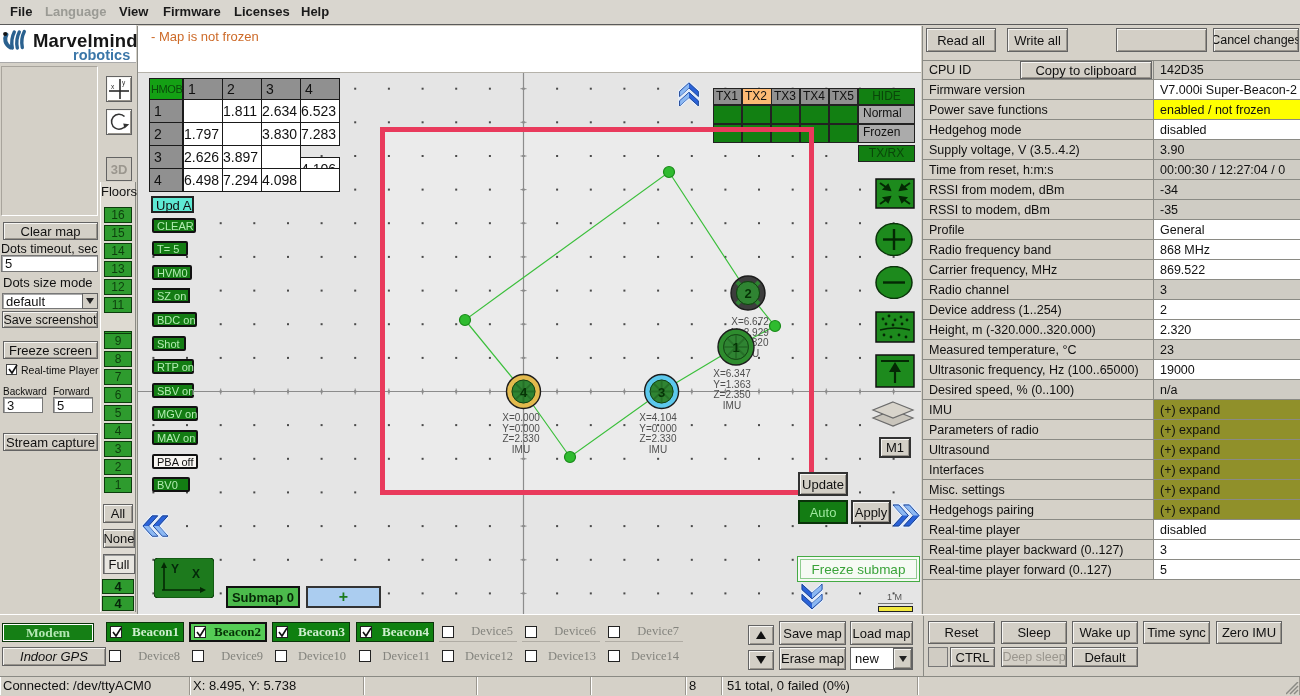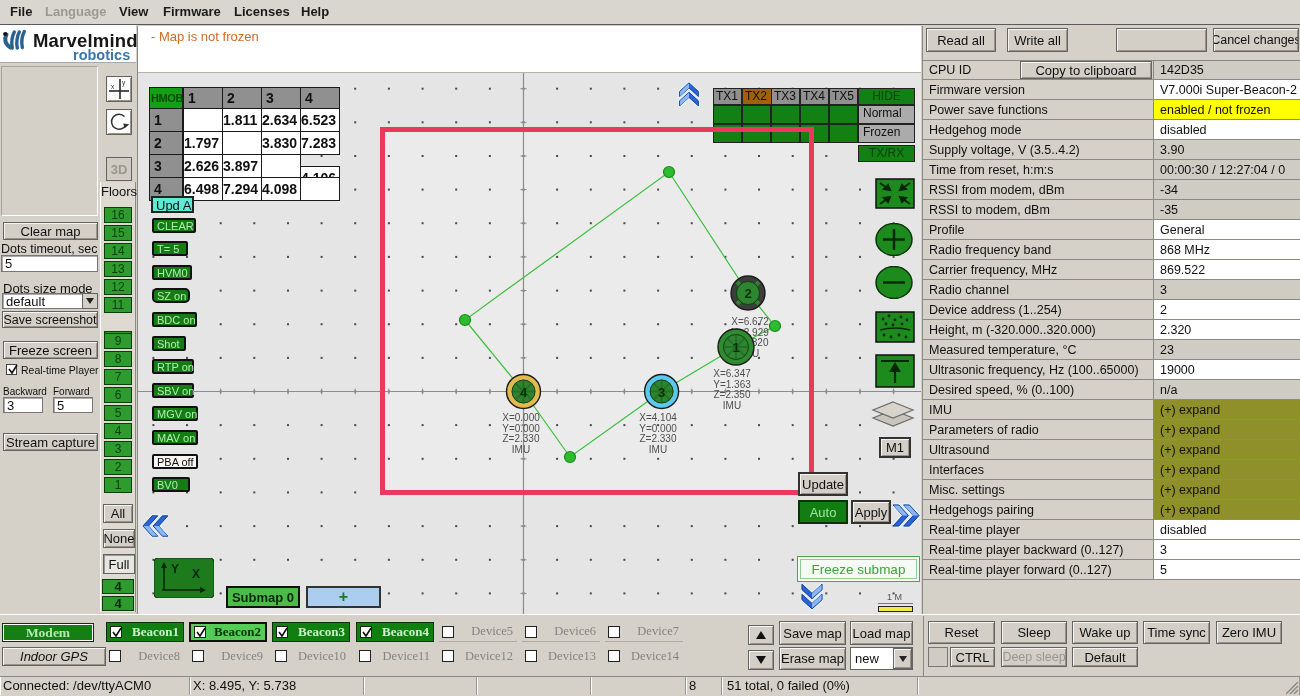--- a/index.html
+++ b/index.html
@@ -64,21 +64,21 @@
 <div class="abs" style="left:104px;top:459px;width:28px;height:16px;background:#2e9b2e;border:1px solid #0c3c0c;color:#0d3f0d;font-size:12px;display:flex;align-items:center;justify-content:center;">2</div>
 <div class="abs" style="left:104px;top:477px;width:28px;height:16px;background:#2e9b2e;border:1px solid #0c3c0c;color:#0d3f0d;font-size:12px;display:flex;align-items:center;justify-content:center;">1</div>
 <div class="btn" style="left:103px;top:504px;width:30px;height:19px;">All</div>
 <div class="btn" style="left:103px;top:529px;width:32px;height:19px;">None</div>
 <div class="btn" style="left:103px;top:554px;width:32px;height:20px;background:#e8e6e0;box-shadow:inset 1px 1px 0 #999;">Full</div>
 <div class="abs" style="left:102px;top:579px;width:32px;height:15px;background:#2e9b2e;border:1px solid #0c3c0c;color:#06260a;font-weight:bold;font-size:13px;display:flex;align-items:center;justify-content:center;">4</div>
 <div class="abs" style="left:102px;top:596px;width:32px;height:15px;background:#2e9b2e;border:1px solid #0c3c0c;color:#06260a;font-weight:bold;font-size:13px;display:flex;align-items:center;justify-content:center;">4</div>
 <div class="btn" style="left:3px;top:222px;width:95px;height:18px;">Clear map</div>
 <div class="lbl" style="left:1px;top:242px;font-size:12.5px;">Dots timeout, sec</div>
 <div class="input" style="left:1px;top:255px;width:97px;height:17px;">5</div>
-<div class="lbl" style="left:3px;top:281px;">Dots size mode</div>
+<div class="lbl" style="left:3px;top:275px;">Dots size mode</div>
 <div class="input" style="left:2px;top:293px;width:96px;height:16px;">default</div>
 <div class="abs" style="left:82px;top:293px;width:16px;height:16px;background:#d3cfc6;border:1px solid #636363;display:flex;align-items:center;justify-content:center;">
     <div style="width:0;height:0;border-left:4px solid transparent;border-right:4px solid transparent;border-top:6px solid #222;"></div>
   </div>
 <div class="btn" style="left:2px;top:311px;width:96px;height:17px;font-size:12.5px;">Save screenshot</div>
 <div class="btn" style="left:3px;top:341px;width:95px;height:18px;">Freeze screen</div>
 <div class="abs" style="left:6px;top:364px;width:11px;height:11px;background:#fff;border:1px solid #444;"></div>
 <svg class="abs" style="left:7px;top:364px;" width="12" height="12" viewBox="0 0 12 12">
     <path d="M2 5 L5 9 L10 1" fill="none" stroke="#111" stroke-width="1.6"></path>
   </svg>
@@ -553,21 +553,21 @@
       <circle cx="523.5996" cy="365.5" r="11.5" fill="#2f8432" stroke="#124012" stroke-width="1"></circle>
       <g stroke="#1d5c1d" stroke-width="2" opacity="0.5">
         <line x1="511.5996" y1="365.5" x2="535.5996" y2="365.5"></line>
         <line x1="523.5996" y1="353.5" x2="523.5996" y2="377.5"></line>
         <line x1="515.2" y1="357.1" x2="532.0" y2="373.9"></line>
         <line x1="515.2" y1="373.9" x2="532.0" y2="357.1"></line>
       </g>
       <text x="523.5996" y="370.5" font-size="13" text-anchor="middle" fill="#063306" font-weight="bold">3</text>
       <text x="520" y="395" font-size="10" fill="#4f4f4f" text-anchor="middle"><tspan x="520" dy="0">X=4.104</tspan><tspan x="520" dy="10.5">Y=0.000</tspan><tspan x="520" dy="10.5">Z=2.330</tspan><tspan x="520" dy="10.5">IMU</tspan></text>
     </svg>
-    <div class="abs" style="left:11px;top:61px;width:192px;height:116px;font-weight:bold;">
+    <div class="abs" style="left:11px;top:52px;width:192px;height:116px;">
       <div class="abs" style="left:0;top:0;width:34px;height:22px;background:#14a014;border:1px solid #1a1a1a;font-size:11px;color:#0a4a0a;line-height:20px;padding-left:1px;letter-spacing:-0.4px;">HMOB</div>
       <div class="abs" style="left:34px;top:0;width:40px;height:22px;background:#909090;border:1px solid #1a1a1a;font-size:14px;color:#111;line-height:20px;padding-left:4px;">1</div>
       <div class="abs" style="left:73px;top:0;width:40px;height:22px;background:#909090;border:1px solid #1a1a1a;font-size:14px;color:#111;line-height:20px;padding-left:4px;">2</div>
       <div class="abs" style="left:112px;top:0;width:40px;height:22px;background:#909090;border:1px solid #1a1a1a;font-size:14px;color:#111;line-height:20px;padding-left:4px;">3</div>
       <div class="abs" style="left:151px;top:0;width:40px;height:22px;background:#909090;border:1px solid #1a1a1a;font-size:14px;color:#111;line-height:20px;padding-left:4px;">4</div>
       <div class="abs" style="left:0;top:21px;width:34px;height:24px;background:#909090;border:1px solid #1a1a1a;font-size:14px;color:#111;line-height:22px;padding-left:4px;">1</div>
       <div class="abs" style="left:34px;top:21px;width:40px;height:24px;background:#fff;border:1px solid #1a1a1a;font-size:14px;color:#111;line-height:22px;text-align:right;padding-right:4px;"></div>
       <div class="abs" style="left:73px;top:21px;width:40px;height:24px;background:#fff;border:1px solid #1a1a1a;font-size:14px;color:#111;line-height:22px;text-align:right;padding-right:4px;">1.811</div>
       <div class="abs" style="left:112px;top:21px;width:40px;height:24px;background:#fff;border:1px solid #1a1a1a;font-size:14px;color:#111;line-height:22px;text-align:right;padding-right:4px;">2.634</div>
       <div class="abs" style="left:151px;top:21px;width:40px;height:24px;background:#fff;border:1px solid #1a1a1a;font-size:14px;color:#111;line-height:22px;text-align:right;padding-right:4px;">6.523</div>
@@ -584,32 +584,32 @@
       <div class="abs" style="left:0;top:90px;width:34px;height:24px;background:#909090;border:1px solid #1a1a1a;font-size:14px;color:#111;line-height:22px;padding-left:4px;">4</div>
       <div class="abs" style="left:34px;top:90px;width:40px;height:24px;background:#fff;border:1px solid #1a1a1a;font-size:14px;color:#111;line-height:22px;text-align:right;padding-right:4px;">6.498</div>
       <div class="abs" style="left:73px;top:90px;width:40px;height:24px;background:#fff;border:1px solid #1a1a1a;font-size:14px;color:#111;line-height:22px;text-align:right;padding-right:4px;">7.294</div>
       <div class="abs" style="left:112px;top:90px;width:40px;height:24px;background:#fff;border:1px solid #1a1a1a;font-size:14px;color:#111;line-height:22px;text-align:right;padding-right:4px;">4.098</div>
       <div class="abs" style="left:151px;top:90px;width:40px;height:24px;background:#fff;border:1px solid #1a1a1a;font-size:14px;color:#111;line-height:22px;text-align:right;padding-right:4px;"></div>
     </div>
     <div class="abs" style="left:13px;top:170px;width:43px;height:17px;background:#5eead4;border:2px solid #222;font-size:13px;color:#111;padding-left:3px;">Upd A</div>
     <div class="abs" style="left:14px;top:192px;width:44px;height:15px;background:#137c13;border:2px solid #111;border-radius:2px;font-size:11px;color:#b2ecb2;display:flex;align-items:center;padding-left:3px;white-space:nowrap;">CLEAR</div>
     <div class="abs" style="left:14px;top:215px;width:36px;height:15px;background:#137c13;border:2px solid #111;border-radius:2px;font-size:11px;color:#b2ecb2;display:flex;align-items:center;padding-left:3px;white-space:nowrap;">T= 5</div>
     <div class="abs" style="left:14px;top:239px;width:40px;height:15px;background:#137c13;border:2px solid #111;border-radius:2px;font-size:11px;color:#b2ecb2;display:flex;align-items:center;padding-left:3px;white-space:nowrap;">HVM0</div>
-    <div class="abs" style="left:14px;top:262px;width:38px;height:15px;background:#137c13;border:2px solid #111;border-radius:5px;font-size:11px;color:#b2ecb2;display:flex;align-items:center;padding-left:3px;white-space:nowrap;">SZ on</div>
+    <div class="abs" style="left:14px;top:262px;width:38px;height:15px;background:#137c13;border:2px solid #111;border-radius:0;font-size:11px;color:#b2ecb2;display:flex;align-items:center;padding-left:3px;white-space:nowrap;">SZ on</div>
     <div class="abs" style="left:14px;top:286px;width:45px;height:15px;background:#137c13;border:2px solid #111;border-radius:2px;font-size:11px;color:#b2ecb2;display:flex;align-items:center;padding-left:3px;white-space:nowrap;">BDC on</div>
     <div class="abs" style="left:14px;top:310px;width:34px;height:15px;background:#137c13;border:2px solid #111;border-radius:2px;font-size:11px;color:#b2ecb2;display:flex;align-items:center;padding-left:3px;white-space:nowrap;">Shot</div>
     <div class="abs" style="left:14px;top:333px;width:42px;height:15px;background:#137c13;border:2px solid #111;border-radius:2px;font-size:11px;color:#b2ecb2;display:flex;align-items:center;padding-left:3px;white-space:nowrap;">RTP on</div>
     <div class="abs" style="left:14px;top:357px;width:42px;height:15px;background:#137c13;border:2px solid #111;border-radius:2px;font-size:11px;color:#b2ecb2;display:flex;align-items:center;padding-left:3px;white-space:nowrap;">SBV on</div>
     <div class="abs" style="left:14px;top:380px;width:46px;height:15px;background:#137c13;border:2px solid #111;border-radius:2px;font-size:11px;color:#b2ecb2;display:flex;align-items:center;padding-left:3px;white-space:nowrap;">MGV on</div>
     <div class="abs" style="left:14px;top:404px;width:46px;height:15px;background:#137c13;border:2px solid #111;border-radius:2px;font-size:11px;color:#b2ecb2;display:flex;align-items:center;padding-left:3px;white-space:nowrap;">MAV on</div>
     <div class="abs" style="left:14px;top:428px;width:46px;height:15px;background:#f8f6f2;border:2px solid #111;border-radius:2px;font-size:11px;color:#111;display:flex;align-items:center;padding-left:3px;white-space:nowrap;">PBA off</div>
     <div class="abs" style="left:14px;top:451px;width:38px;height:15px;background:#137c13;border:2px solid #111;border-radius:2px;font-size:11px;color:#b2ecb2;display:flex;align-items:center;padding-left:3px;white-space:nowrap;">BV0</div>
     <div class="abs" style="left:575px;top:62px;">
       <div class="abs" style="left:0px;top:0;width:29px;height:17px;background:#909090;border:1px solid #222;font-size:12px;color:#111;padding-left:2px;">TX1</div>
-      <div class="abs" style="left:29px;top:0;width:47px;height:17px;background:#a16207;border:1px solid #222;font-size:12px;color:#111;padding-left:2px;">TX2</div>
+      <div class="abs" style="left:29px;top:0;width:47px;height:17px;background:#fdba74;border:1px solid #222;font-size:12px;color:#111;padding-left:2px;">TX2</div>
       <div class="abs" style="left:58px;top:0;width:29px;height:17px;background:#909090;border:1px solid #222;font-size:12px;color:#111;padding-left:2px;">TX3</div>
       <div class="abs" style="left:87px;top:0;width:29px;height:17px;background:#909090;border:1px solid #222;font-size:12px;color:#111;padding-left:2px;">TX4</div>
       <div class="abs" style="left:116px;top:0;width:29px;height:17px;background:#909090;border:1px solid #222;font-size:12px;color:#111;padding-left:2px;">TX5</div>
       <div class="abs" style="left:145px;top:0;width:57px;height:17px;background:#128012;border:1px solid #222;font-size:12px;color:#0a460a;text-align:center;">HIDE</div>
       <div class="abs" style="left:0px;top:17px;width:29px;height:19px;background:#128012;border:1px solid #222;"></div>
       <div class="abs" style="left:29px;top:17px;width:29px;height:19px;background:#128012;border:1px solid #222;"></div>
       <div class="abs" style="left:58px;top:17px;width:29px;height:19px;background:#128012;border:1px solid #222;"></div>
       <div class="abs" style="left:87px;top:17px;width:29px;height:19px;background:#128012;border:1px solid #222;"></div>
       <div class="abs" style="left:116px;top:17px;width:29px;height:19px;background:#128012;border:1px solid #222;"></div>
       <div class="abs" style="left:145px;top:17px;width:57px;height:19px;background:#ababab;border:1px solid #222;font-size:12px;color:#111;padding-left:4px;">Normal</div>

